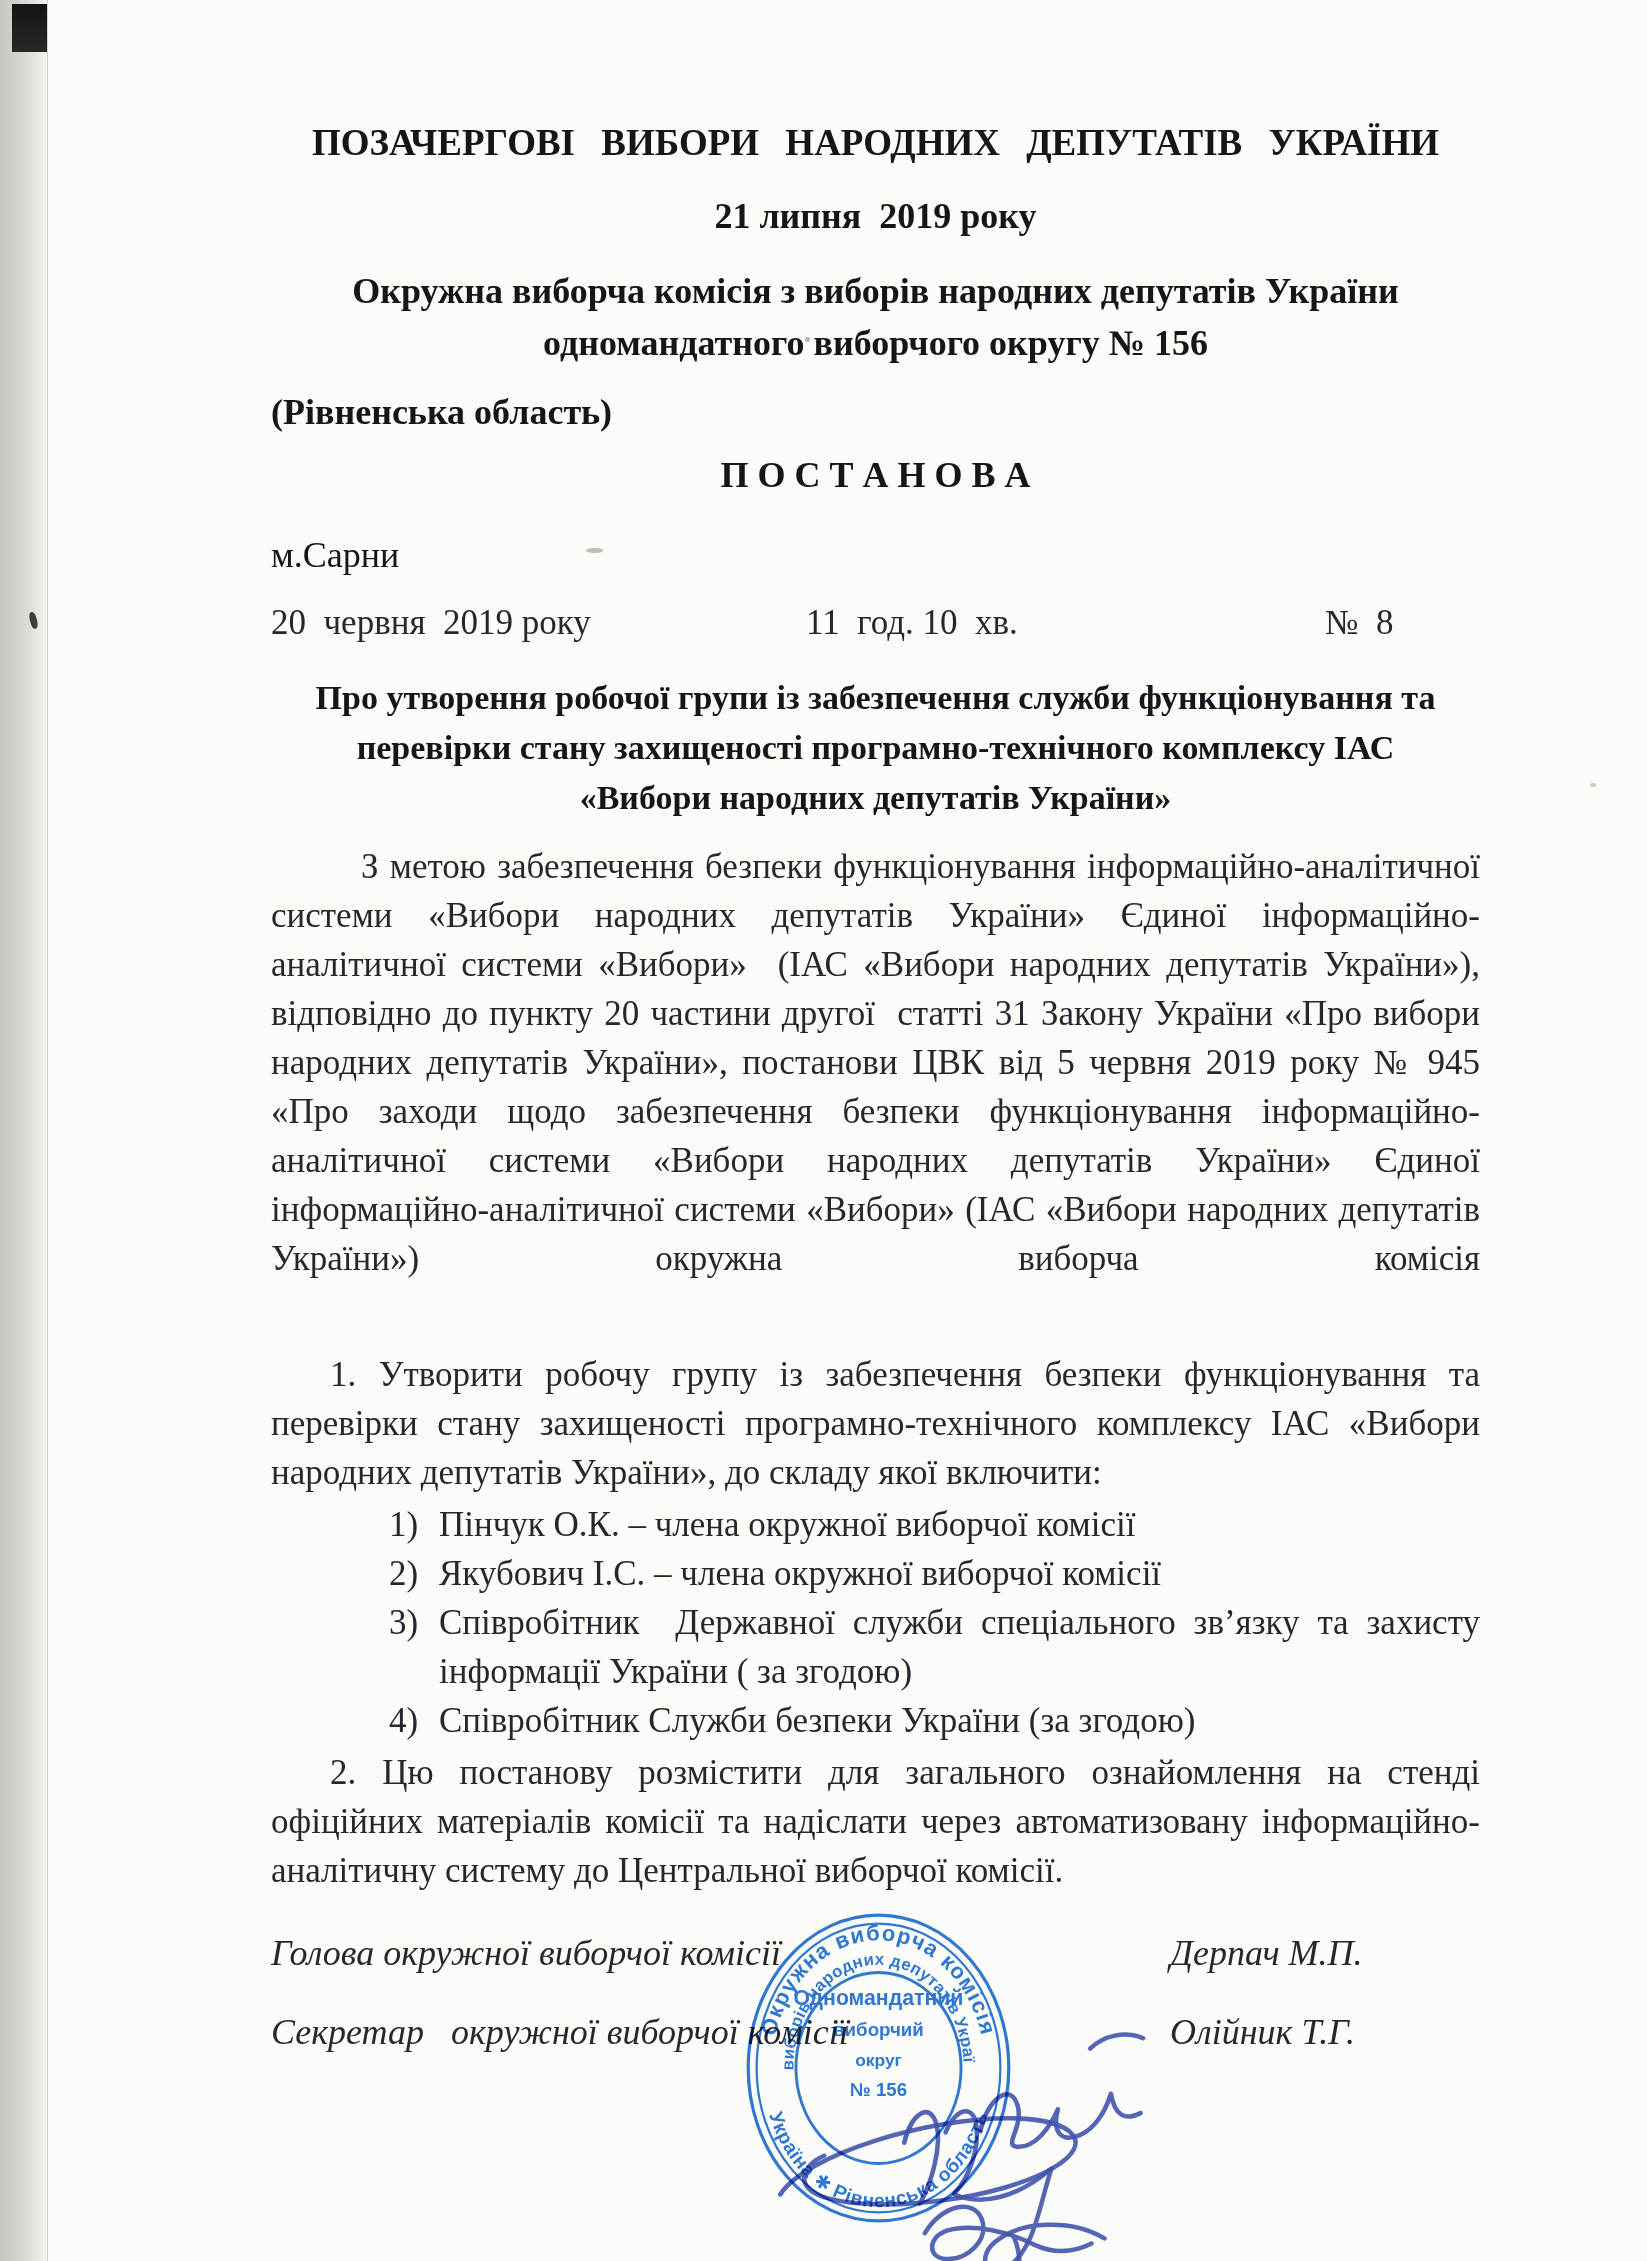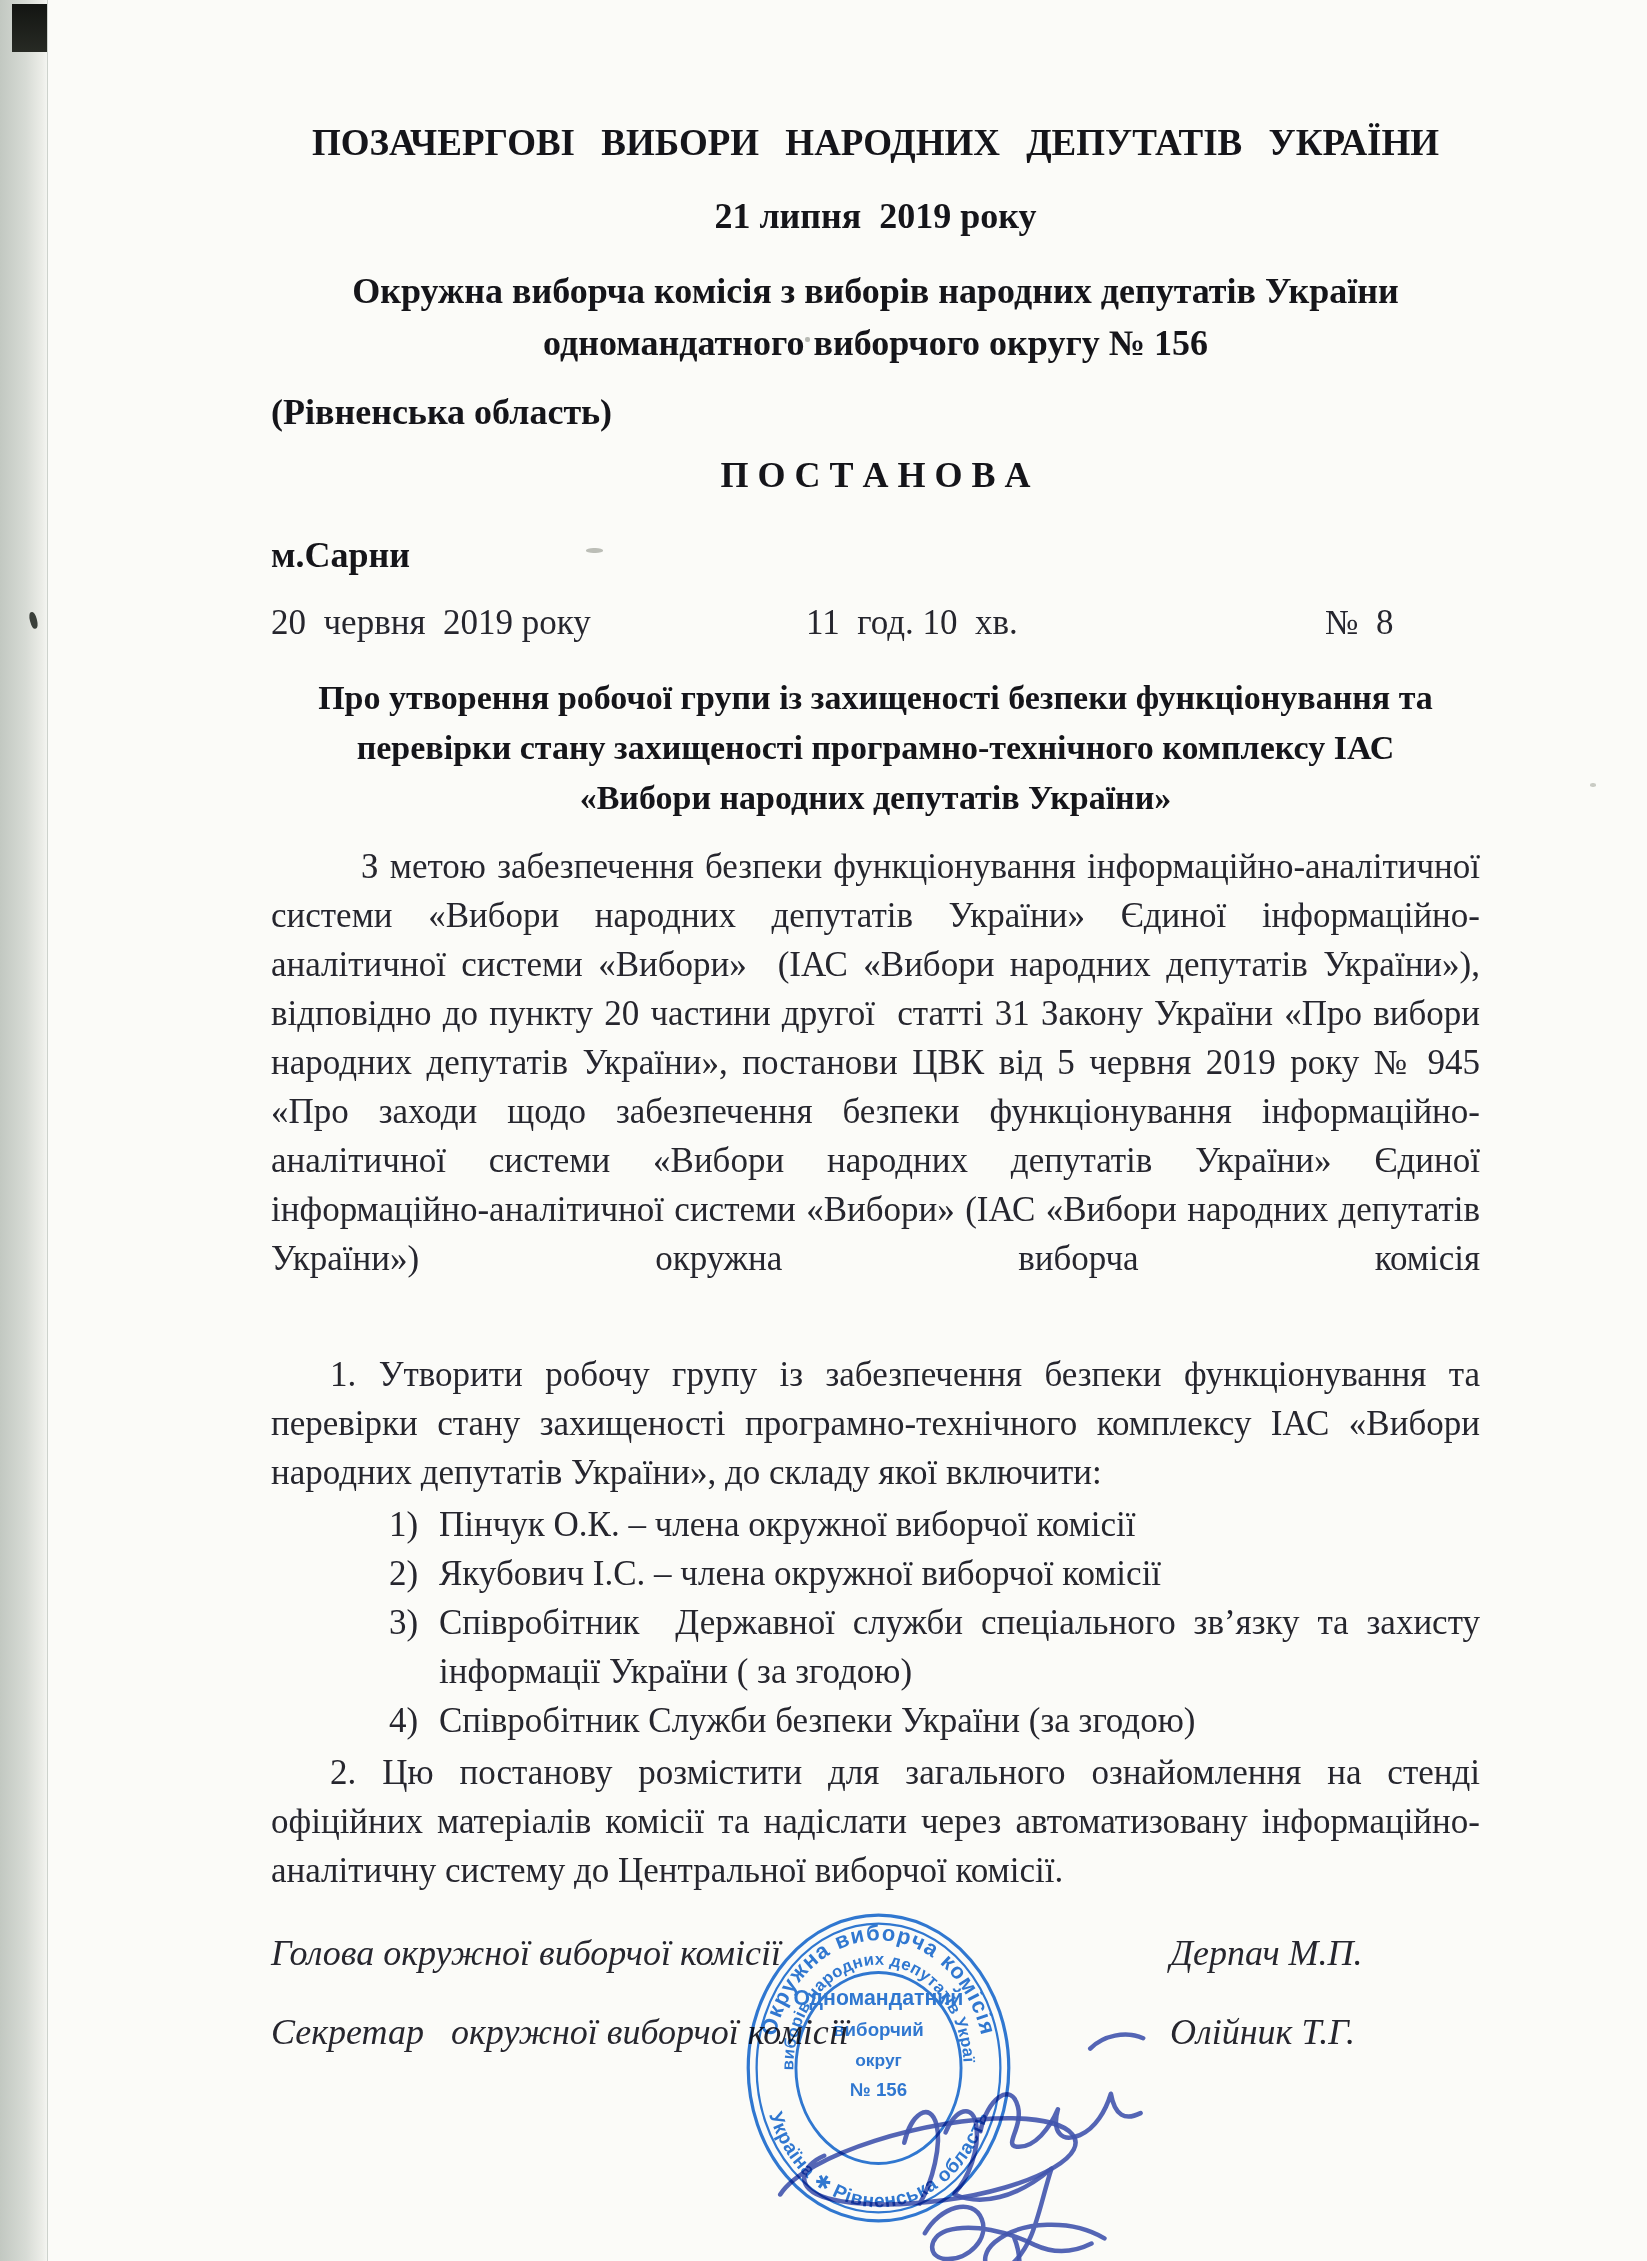--- a/index.html
+++ b/index.html
@@ -25,21 +25,21 @@
     text-align:center;word-spacing:17px;margin:0 0 31px 0;white-space:nowrap;}
   .subdate{font-size:36px;line-height:41px;font-weight:bold;color:#15151a;
     text-align:center;margin:0 0 28px 0;white-space:pre;}
   .commission{font-size:36px;line-height:52px;font-weight:bold;color:#15151a;
     text-align:center;margin:0 0 23px 0;}
   .commission div{white-space:nowrap;}
   .region{font-size:36px;line-height:41px;font-weight:bold;color:#15151a;
     text-align:left;margin:0 0 22px 0;}
   .doctype{font-size:36px;line-height:41px;font-weight:bold;color:#15151a;
     text-align:center;margin:0 0 39px 0;white-space:pre;}
-  .city{font-size:36px;line-height:41px;font-weight:bold;color:#15151a;margin:0 0 26px 0;}
+  .city{font-size:36px;line-height:41px;font-weight:normal;color:#15151a;margin:0 0 26px 0;}
   .meta-row{position:relative;height:41px;line-height:41px;margin:0 0 30px 0;font-size:35px;}
   .meta-row .m-date{position:absolute;left:0;white-space:pre;}
   .meta-row .m-time{position:absolute;left:535px;white-space:pre;}
   .meta-row .m-num{position:absolute;left:1054px;white-space:pre;}
   .subject{font-size:34px;line-height:50px;font-weight:bold;color:#15151a;
     text-align:center;margin:0 0 19.4px 0;}
   .subject div{white-space:nowrap;}
   .preamble{margin:0;text-align:justify;text-align-last:justify;text-indent:90px;}
   .resolve{font-weight:bold;color:#15151a;line-height:49px;white-space:pre;}
   .para{margin:0;text-align:justify;text-indent:59px;}
@@ -80,21 +80,21 @@
     <div class="doctype">П О С Т А Н О В А</div>
     <div class="city">м.Сарни</div>
 
     <div class="meta-row">
       <span class="m-date">20  червня  2019 року</span>
       <span class="m-time">11  год. 10  хв.</span>
       <span class="m-num">№  8</span>
     </div>
 
     <div class="subject">
-      <div>Про утворення робочої групи із захищеності безпеки функціонування та</div>
+      <div>Про утворення робочої групи із забезпечення служби функціонування та</div>
       <div>перевірки стану захищеності програмно-технічного комплексу ІАС</div>
       <div>«Вибори народних депутатів України»</div>
     </div>
 
     <p class="preamble pre">З метою забезпечення безпеки функціонування інформаційно-аналітичної системи «Вибори народних депутатів України» Єдиної інформаційно-аналітичної системи «Вибори»  (ІАС «Вибори народних депутатів України»), відповідно до пункту 20 частини другої  статті 31 Закону України «Про вибори народних депутатів України», постанови ЦВК від 5 червня 2019 року № 945 «Про заходи щодо забезпечення безпеки функціонування інформаційно-аналітичної системи «Вибори народних депутатів України» Єдиної інформаційно-аналітичної системи «Вибори» (ІАС «Вибори народних депутатів України») окружна виборча комісія</p>
 
     <p class="para p1 pre">1. Утворити робочу групу із забезпечення безпеки функціонування та перевірки стану захищеності програмно-технічного комплексу ІАС «Вибори народних депутатів України», до складу якої включити:</p>
 
     <div class="members">
       <div class="member">

